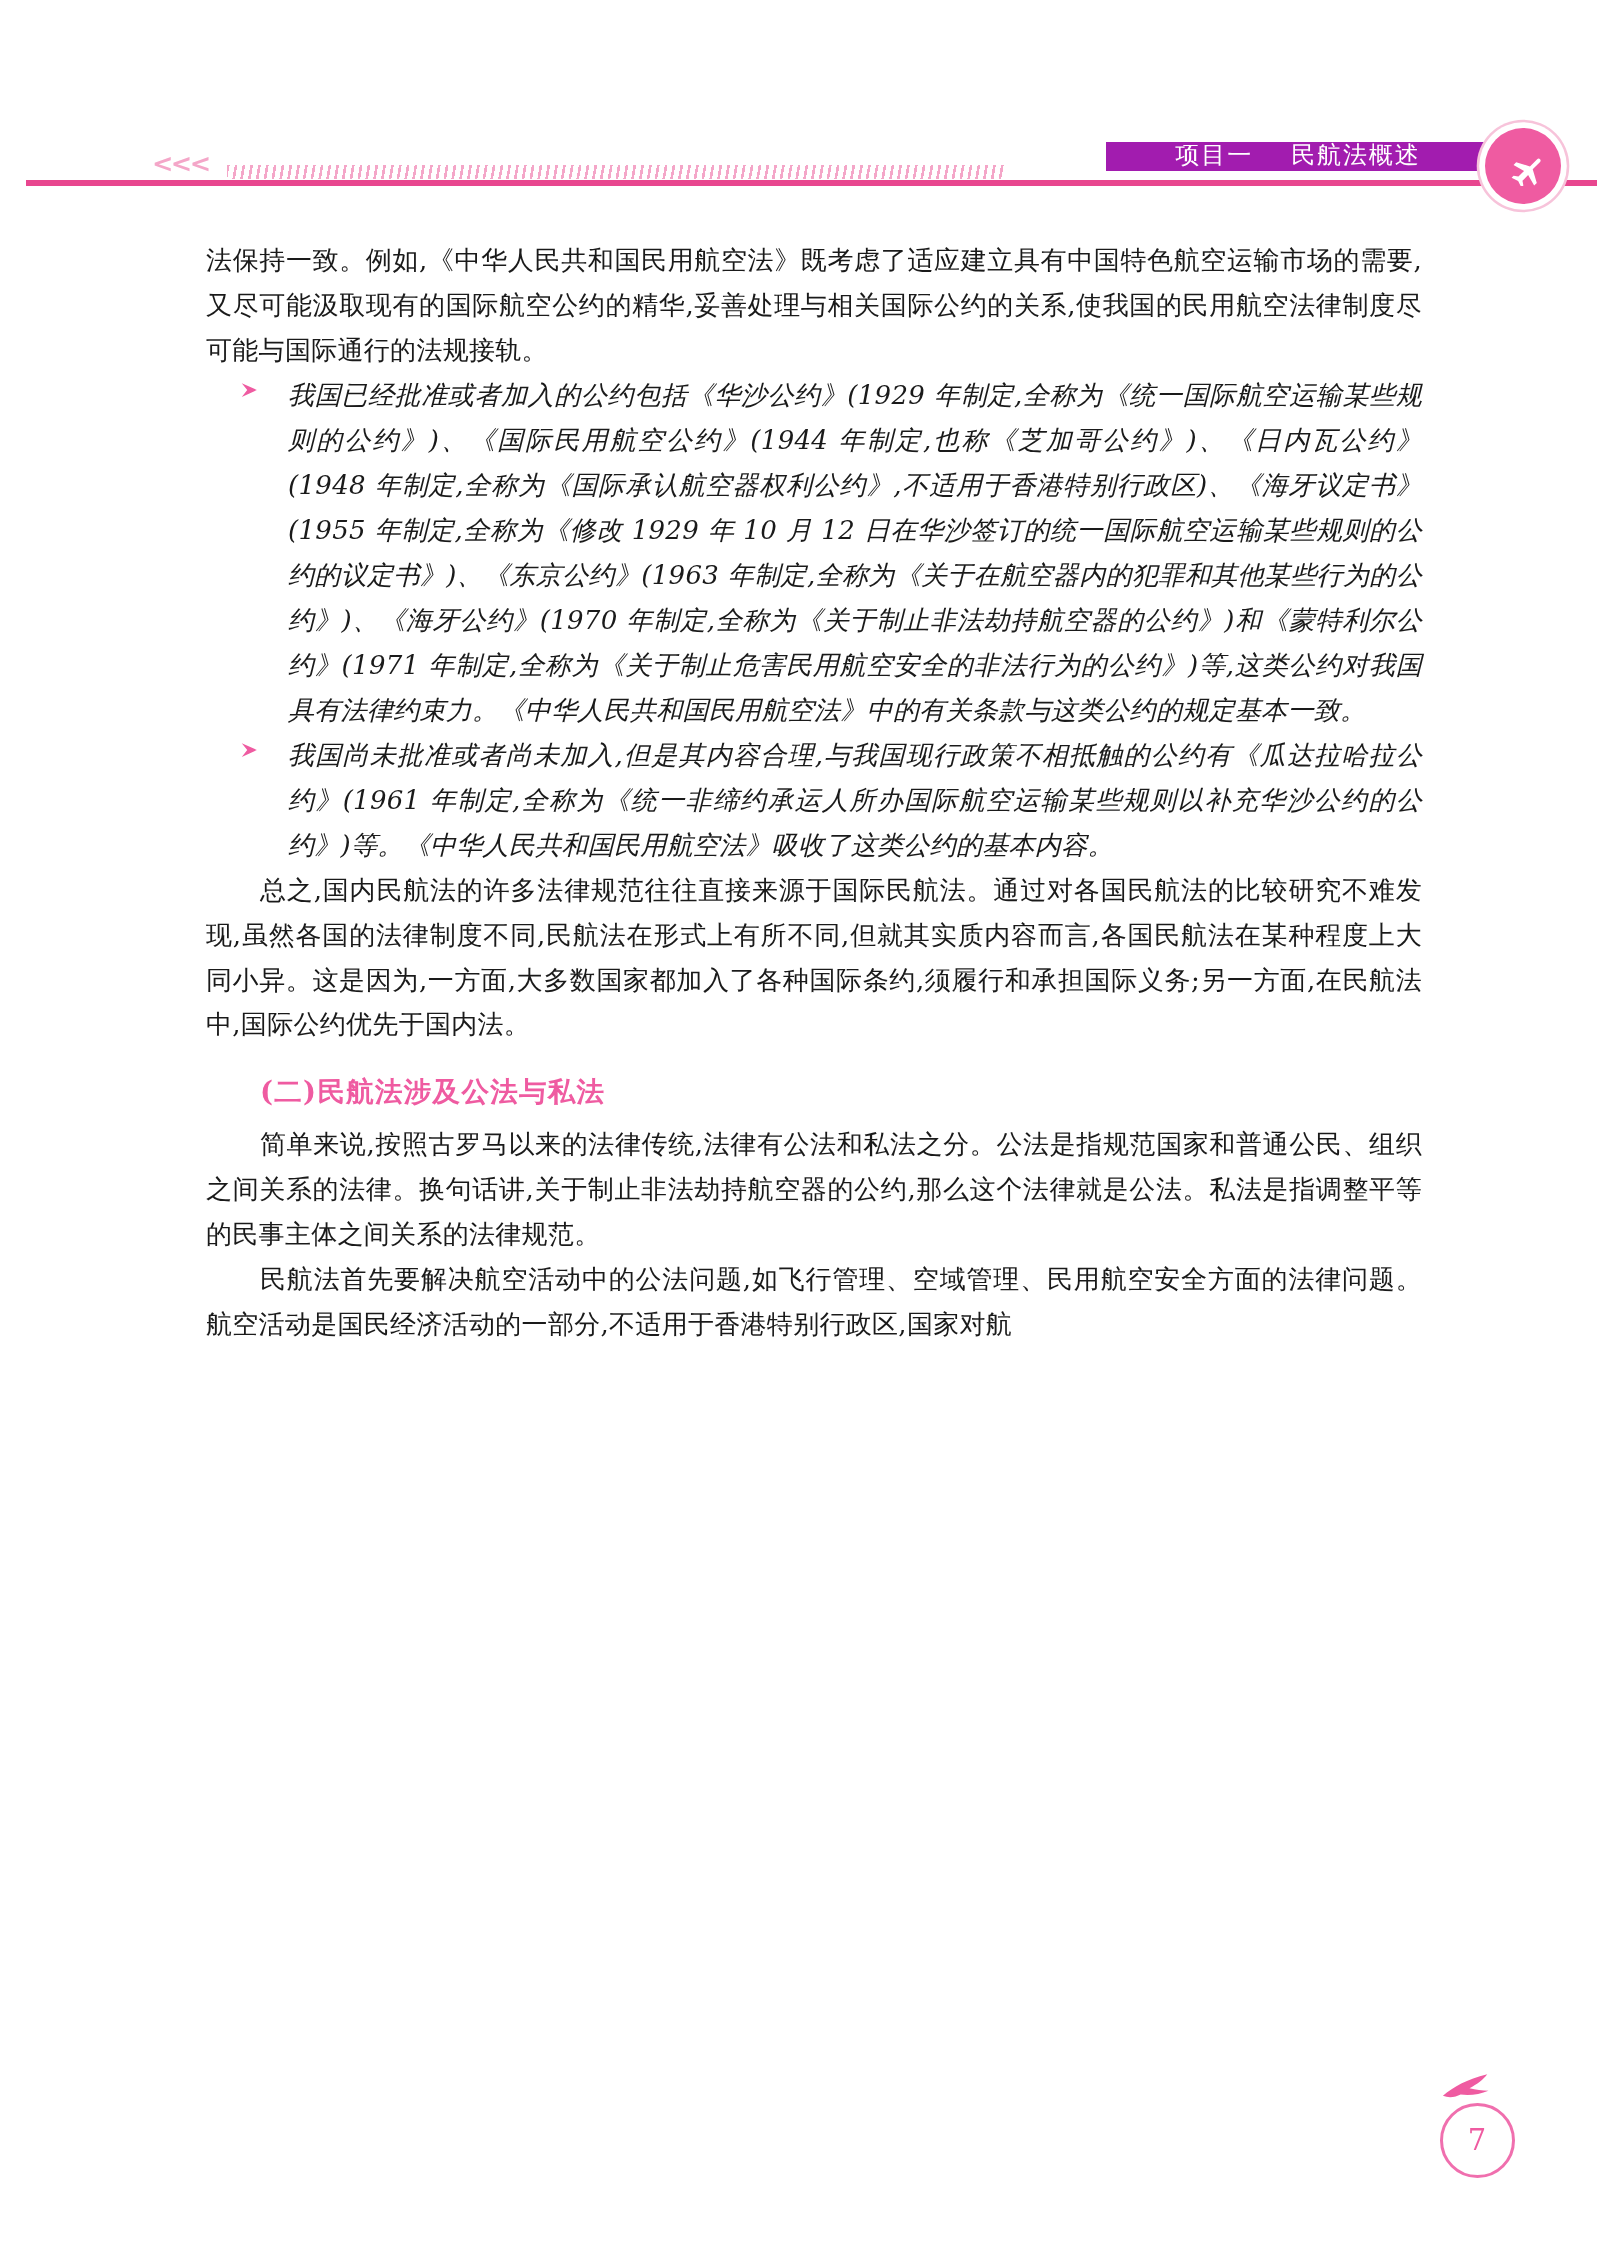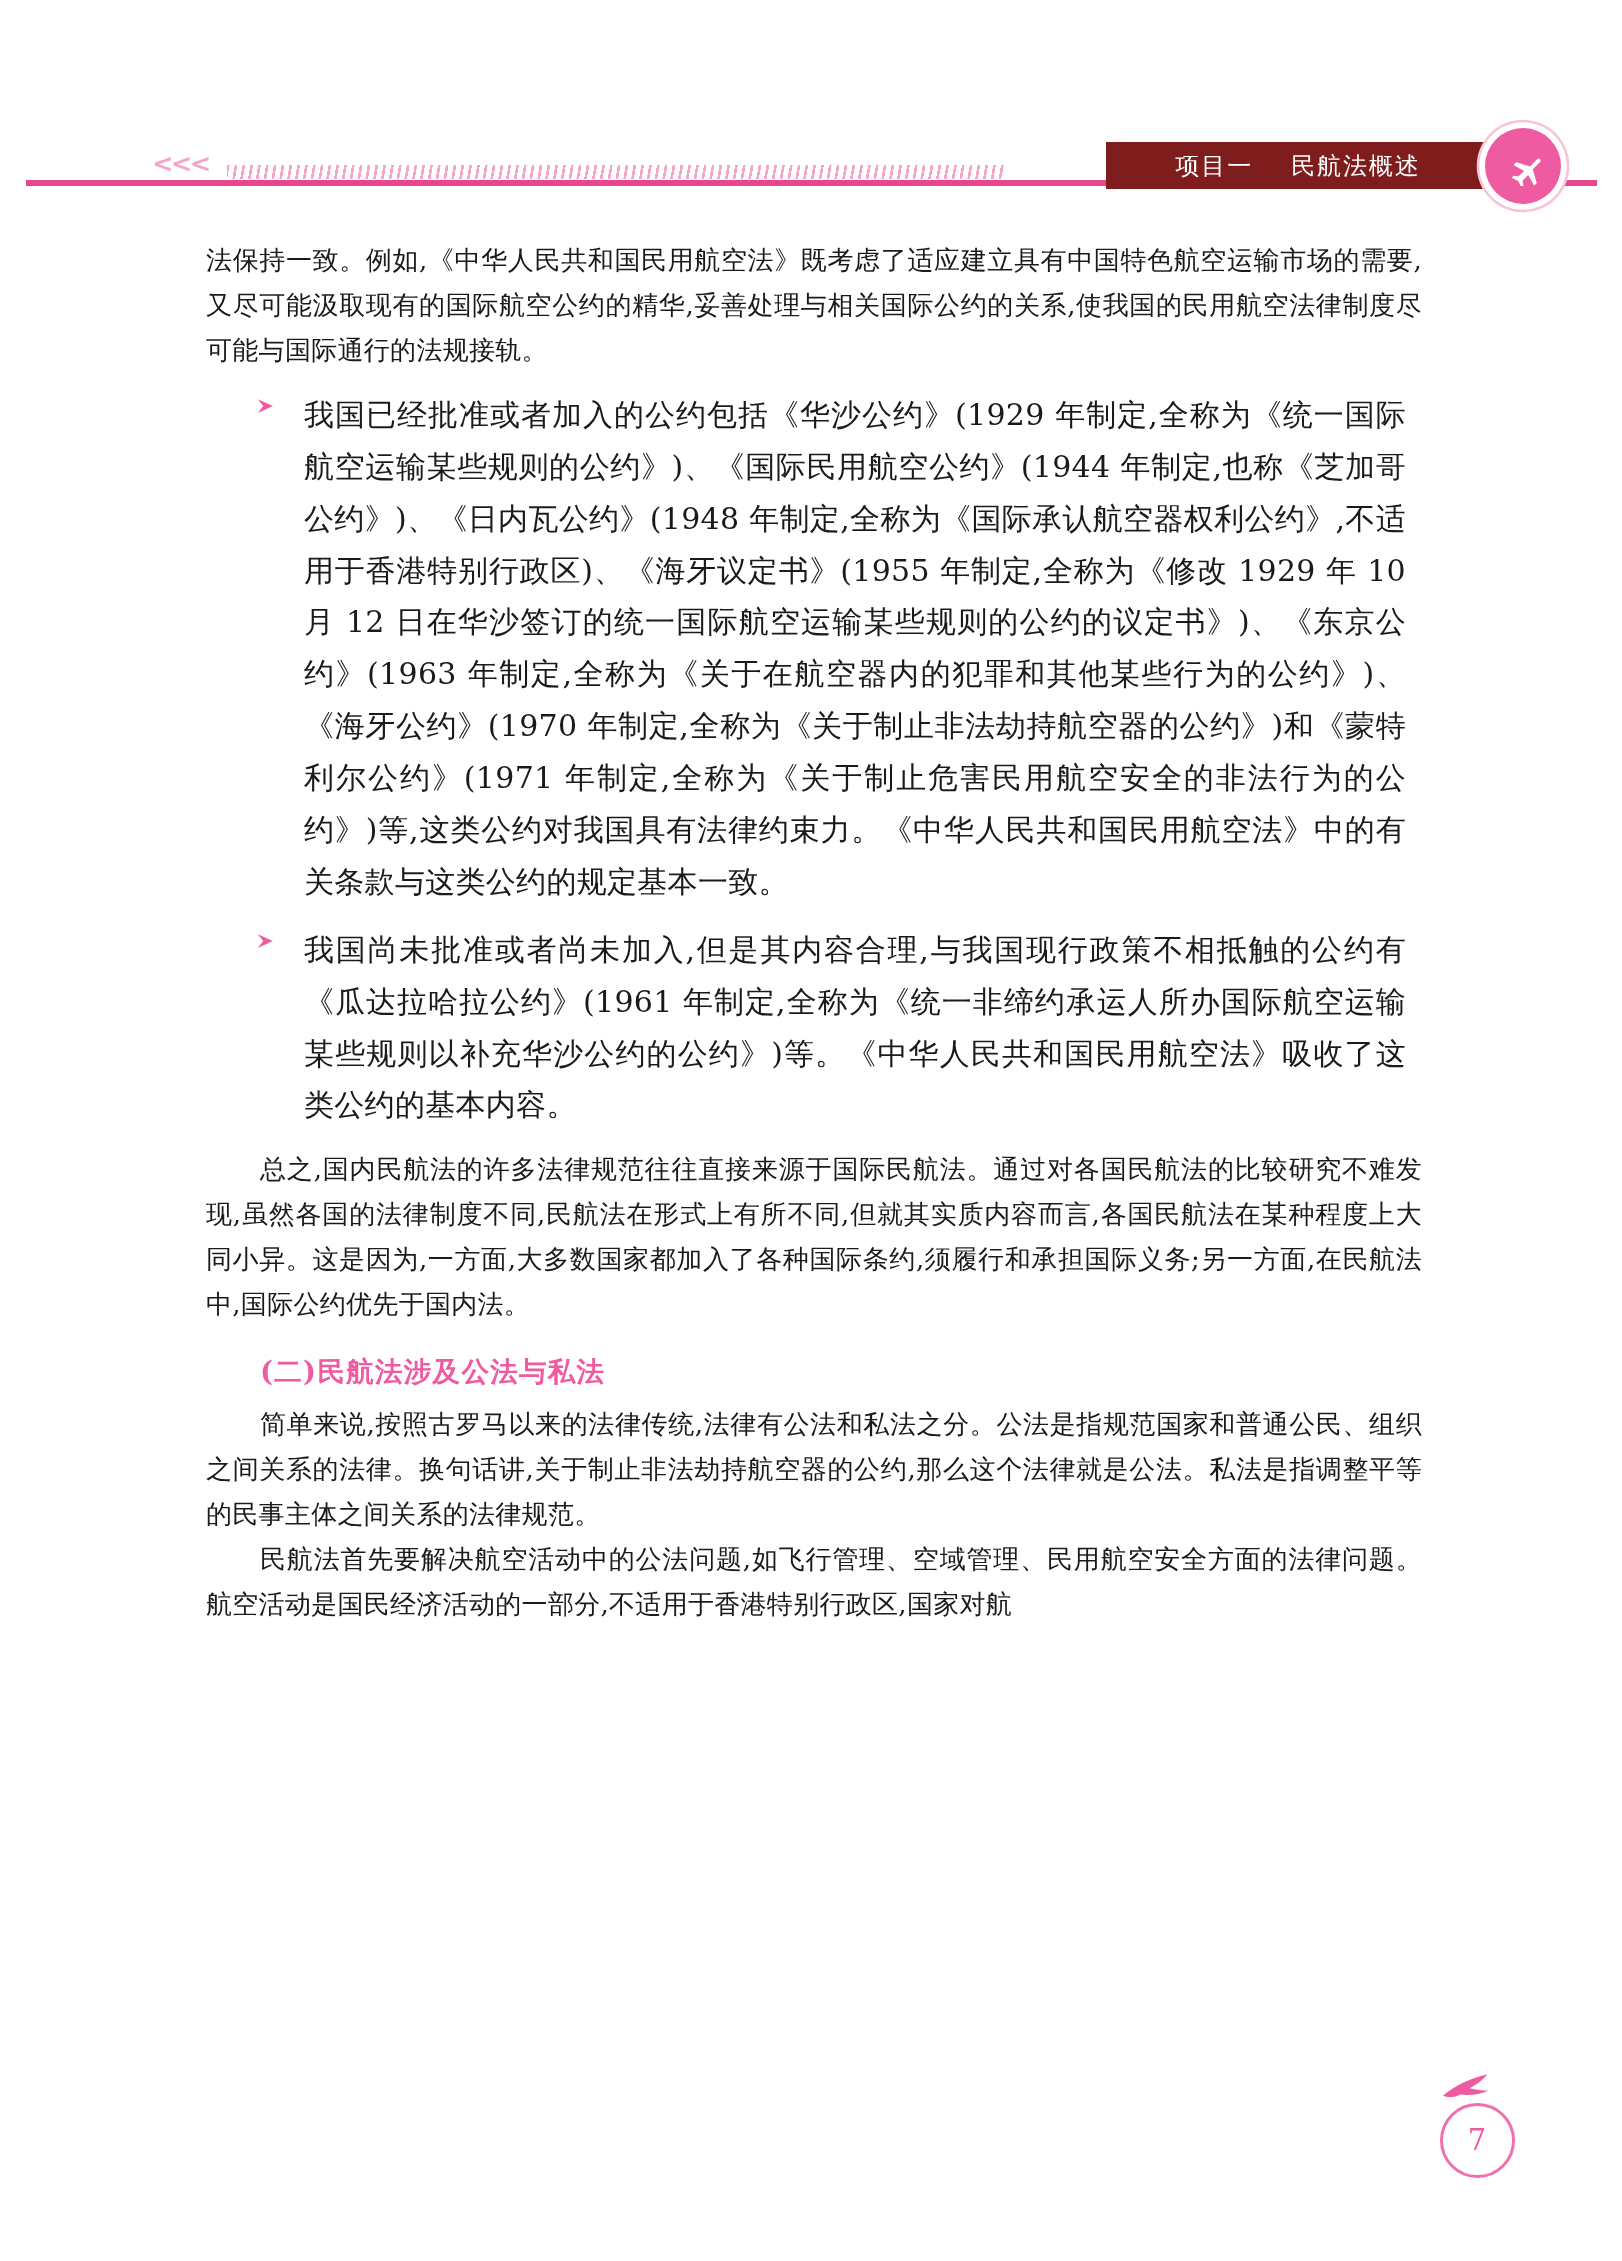--- a/index.html
+++ b/index.html
@@ -53,25 +53,25 @@
     font-size: 25.6px;
     letter-spacing: -2.6px;
     color: #f4a6c8;
     font-family: "DejaVu Sans", "Liberation Sans", sans-serif;
     font-weight: bold;
   }
   .header-tab {
     position: absolute;
     right: 132px;
     top: 142px;
-    height: 47px;
+    height: 29px;
     min-width: 384px;
-    background: #7f1d1d;
+    background: #a21caf;
     display: flex;
-    align-items: center;
+    align-items: flex-end;
     justify-content: center;
     padding: 0 25.6px;
     box-sizing: border-box;
   }
   .header-tab-text {
     color: #ffffff;
     font-size: 24px;
     letter-spacing: 1.9px;
     font-family: "DejaVu Serif", "Liberation Serif", serif;
   }
@@ -117,26 +117,27 @@
   }
 
   ul.bullets {
     list-style: none;
     margin: 0;
     padding: 0;
   }
   li.bullet-item {
     position: relative;
     padding-left: 82px;
-    margin: 16px;
-    font-size: 30px;
+    margin: 0;
+    font-size: 26px;
     line-height: 1.73;
     text-align: justify;
     text-justify: inter-ideograph;
     letter-spacing: 0.3px;
+    font-style: italic;
   }
   li.bullet-item .bullet-mark {
     position: absolute;
     left: 33px;
     top: 6.4px;
     width: 22px;
     height: 25.6px;
     color: #ef5ba1;
     font-size: 22px;
     line-height: 25.6px;

